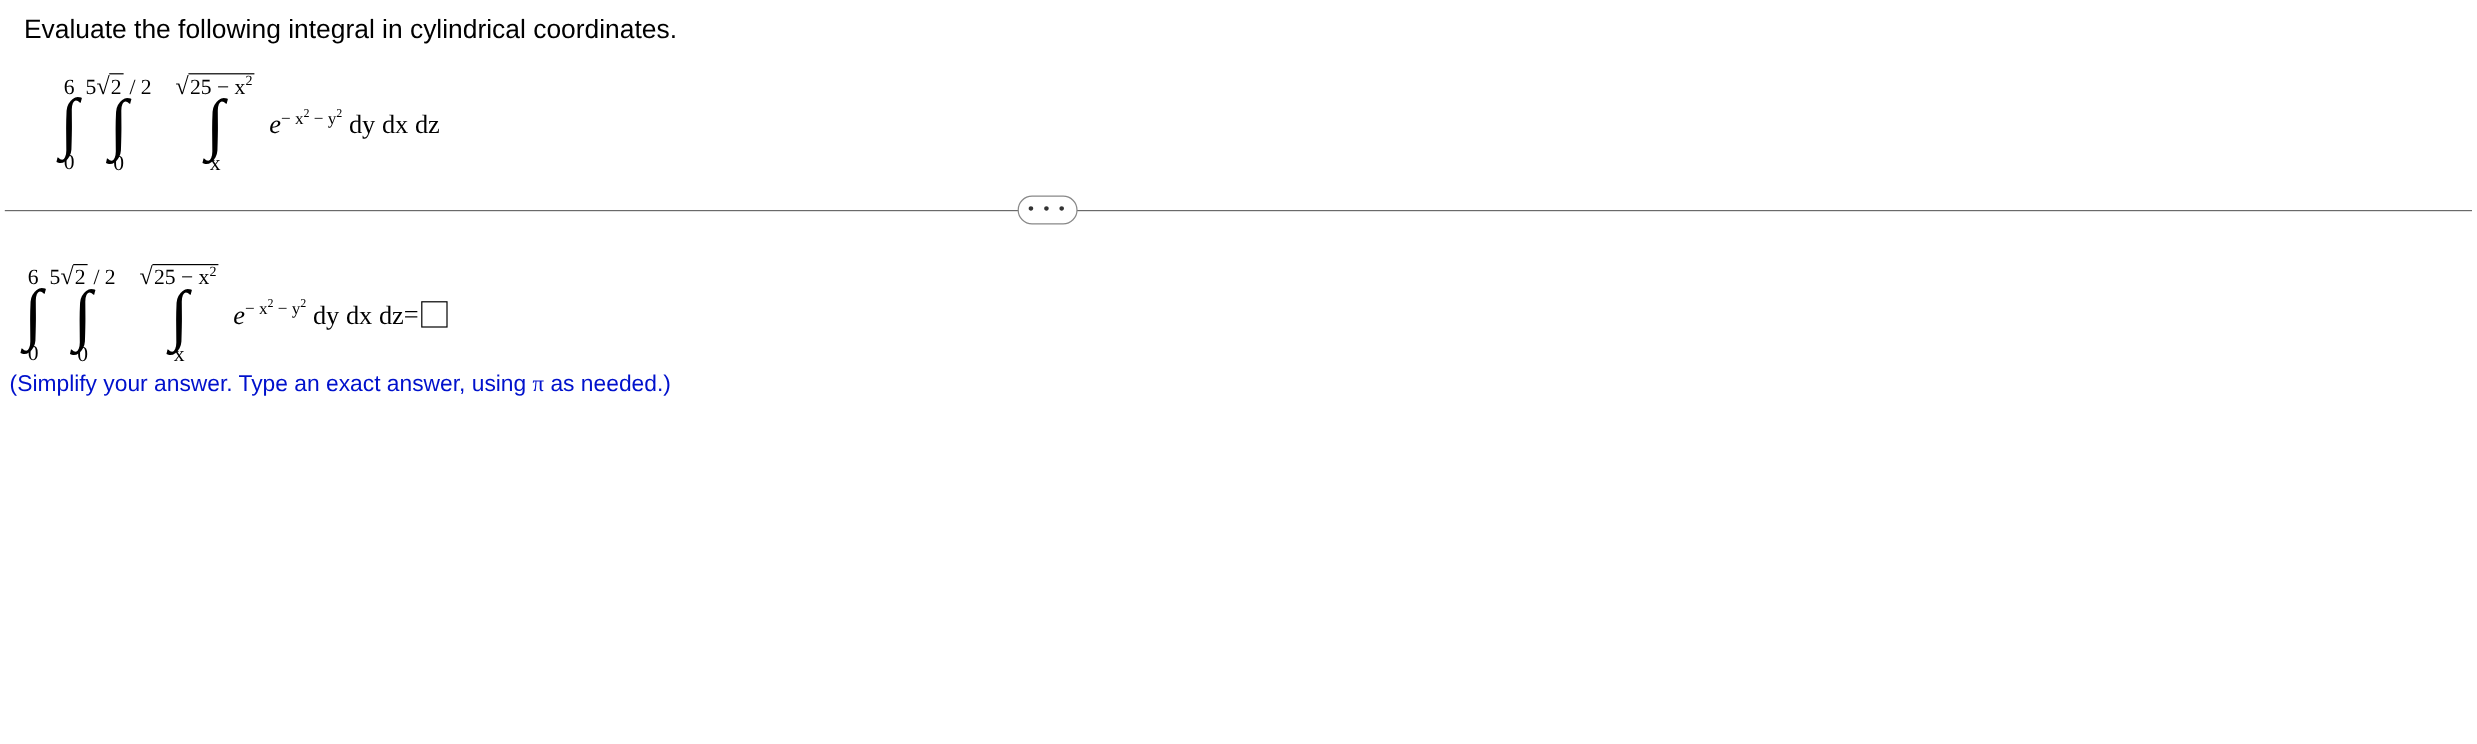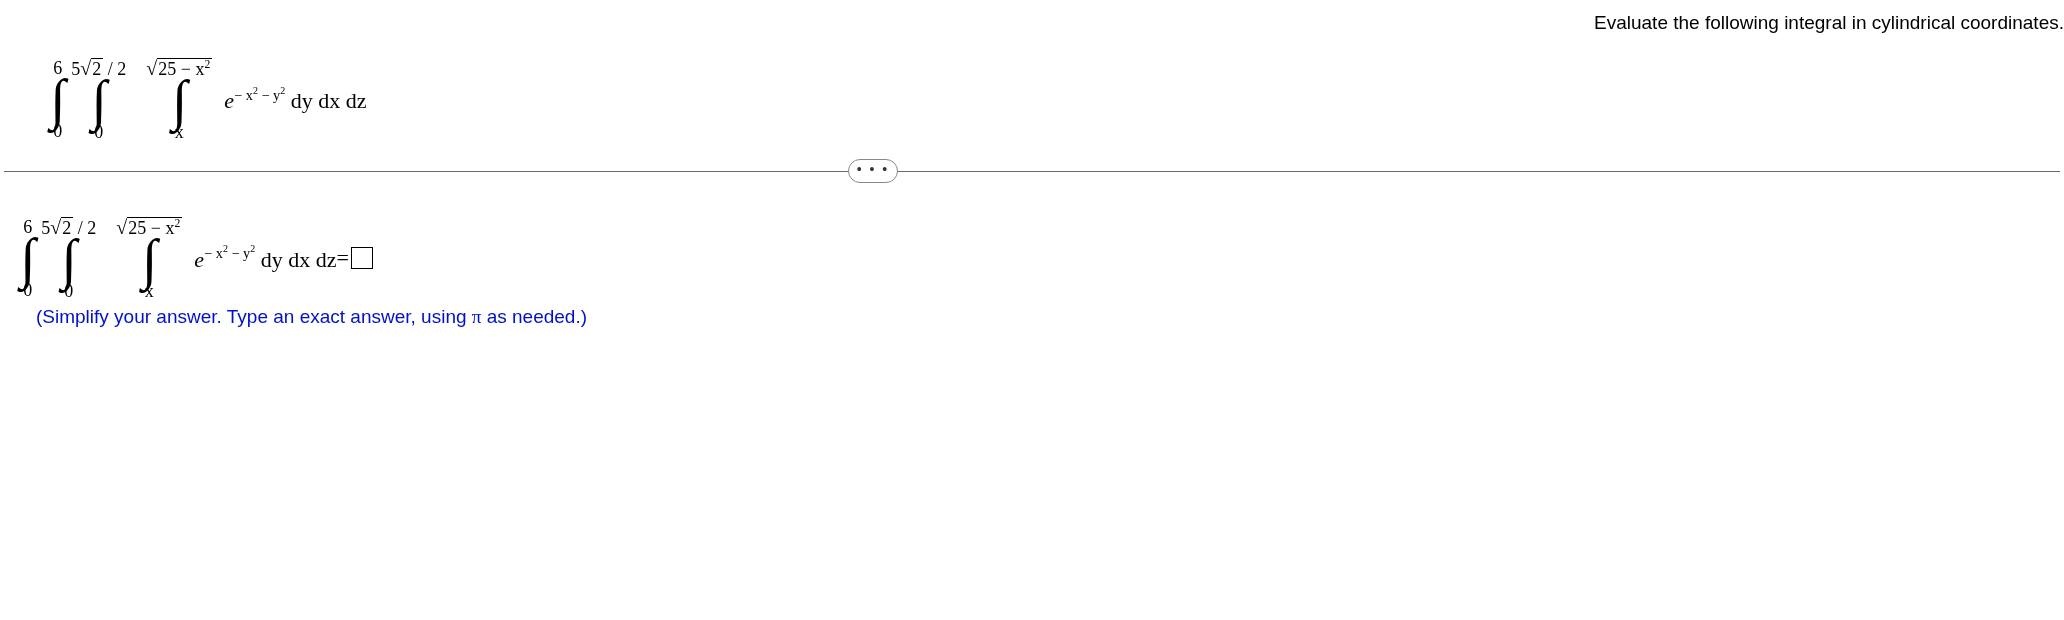--- a/index.html
+++ b/index.html
@@ -8,22 +8,21 @@
     color: #000;
     margin: 0;
     padding: 0;
     width: 2064px;
     height: 620px;
     background: #fff;
     position: relative;
   }
   .question-text {
     padding: 12px 0 0 20px;
-    font-size: 19px;
-    text-align: right;
+    font-size: 22px;
   }
   .integral-block {
     padding: 20px 0 24px 50px;
     font-size: 22px;
     font-family: 'Times New Roman', serif;
   }
   .integral-block .int-row {
     display: inline-flex;
     align-items: center;
     white-space: nowrap;
@@ -95,21 +94,21 @@
   .answer-input-box {
     display: inline-block;
     width: 20px;
     height: 20px;
     border: 1px solid #000;
     background: #fff;
     vertical-align: middle;
     margin-left: 2px;
   }
   .hint {
-    padding: 6px 0 0 36px;
+    padding: 6px 0 0 8px;
     font-size: 19px;
     color: #0011cc;
   }
   .pi {
     font-family: 'Times New Roman', serif;
   }
 </style>
 </head>
 <body>
 

